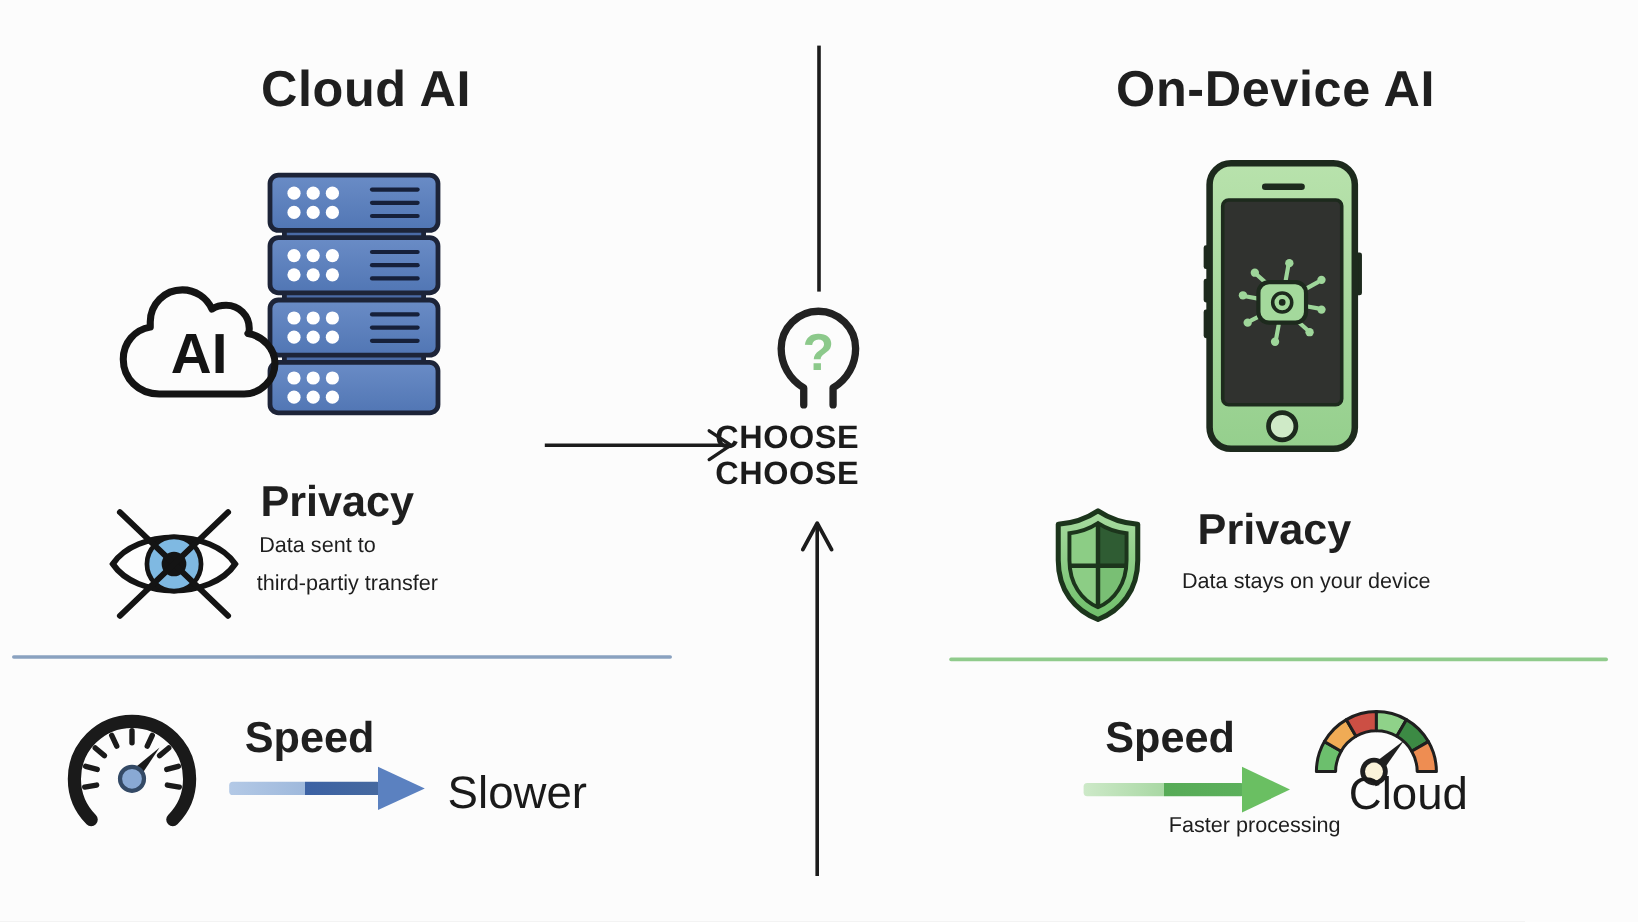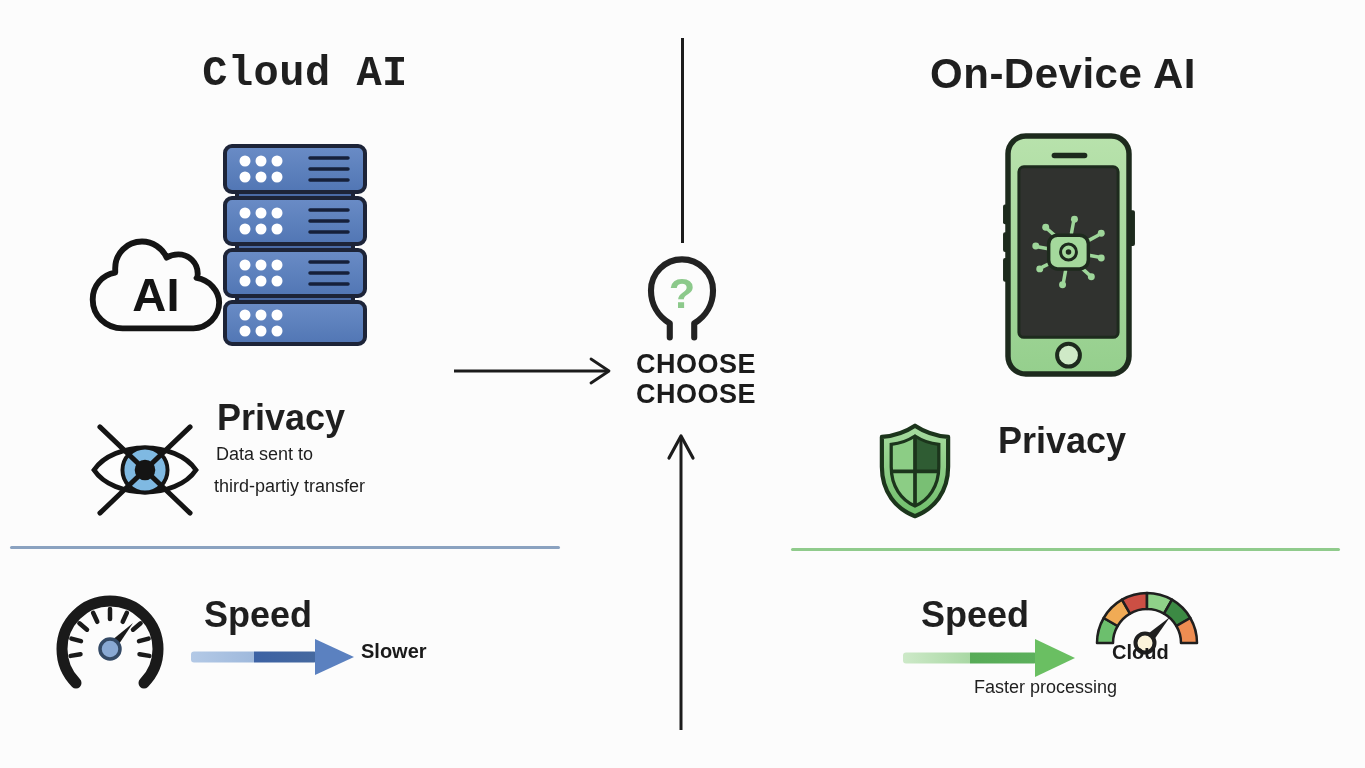--- a/index.html
+++ b/index.html
@@ -5,31 +5,31 @@
   html,body{margin:0;padding:0;}
   body{font-family:"Liberation Sans", sans-serif; background:#e8e8e8;}
   .canvas{
     position:relative; width:1365px; height:768px; overflow:hidden;
     background:#fcfcfc; color:#1c1c1c;
   }
   .abs{position:absolute;}
   .title{font-size:42px; font-weight:bold; color:#1f1f1f; text-align:center; letter-spacing:.5px;}
   .section-heading{font-size:36px; font-weight:bold; color:#1f1f1f;}
   .body-text{font-size:18px; color:#1e1e1e;}
-  .arrow-label{font-size:20px; font-weight:bold; color:#1a1a1a;}
+  .arrow-label{font-size:38px; font-weight:normal; color:#1a1a1a;margin-left:12px;}
   .choose{font-size:27px; font-weight:800; color:#1b1b1b; text-align:center; line-height:30px; letter-spacing:.5px;}
   .divider{height:3px; border-radius:2px;}
   svg{display:block;}
 </style>
 </head>
 <body>
 
 <div class="canvas">
 
-  <div class="abs title" style="left:160px; top:50px; width:290px;font-family:Liberation Mono, monospace;">Cloud AI</div>
+  <div class="abs title" style="left:160px; top:50px; width:290px;">Cloud AI</div>
 
   <div class="abs" style="left:222px; top:143px;">
     <svg width="146" height="204" viewBox="0 0 146 204">
       <defs>
         <linearGradient id="srv" x1="0" y1="0" x2="0" y2="1">
           <stop offset="0" stop-color="#6a8cc6"></stop>
             <stop offset="1" stop-color="#5176b4"></stop>
         </linearGradient>
       </defs>
       <g stroke="#1d2438" stroke-width="4">
@@ -74,21 +74,21 @@
         <line x1="88" y1="67" x2="126" y2="67"></line>
           <line x1="88" y1="78" x2="126" y2="78"></line>
           <line x1="88" y1="89" x2="126" y2="89"></line>
         <line x1="88" y1="119" x2="126" y2="119"></line>
           <line x1="88" y1="130" x2="126" y2="130"></line>
           <line x1="88" y1="141" x2="126" y2="141"></line>
       </g>
     </svg>
   </div>
 
-  <div class="abs" style="left:82px; top:228px;">
+  <div class="abs" style="left:92px; top:228px;">
     <svg width="150" height="116" viewBox="0 0 140 105">
       <path d="M38,92 C22,92 10,80 10,65 C10,52 19,42 31,40 C31,39 31,37 31,36 C31,22 42,11 56,11 C66,11 75,17 79,26 C82,24 86,23 90,23 C100,23 108,31 108,41 C108,42 108,44 107,45 C119,47 128,57 128,68 C128,81 117,92 104,92 Z" fill="none" stroke="#141414" stroke-width="5.5" stroke-linejoin="round"></path>
       <text x="69" y="76" text-anchor="middle" font-size="44" font-weight="800" fill="#141414">AI</text>
     </svg>
   </div>
 
   <div class="abs" style="left:86px; top:420px;">
     <svg width="118" height="100" viewBox="0 0 120 102">
       <path d="M8,51 C28,21 92,21 112,51 C92,81 28,81 8,51 Z" fill="#fdfdfd" stroke="#141414" stroke-width="5"></path>
       <circle cx="60" cy="51" r="23" fill="#7fb9e2" stroke="#141414" stroke-width="4"></circle>
@@ -142,21 +142,21 @@
 
   <div class="abs" style="left:681px; top:38px; width:2.5px; height:205px; background:#1c1c1c;"></div>
 
   <div class="abs" style="left:643px; top:250px;">
     <svg width="78" height="94" viewBox="0 0 80 100">
       <path d="M27,93 L27,78 C14,70 7,57 7,43 C7,24.5 22,10 40,10 C58,10 73,24.5 73,43 C73,57 66,70 53,78 L53,93" fill="none" stroke="#222222" stroke-width="6.5" stroke-linecap="round" stroke-linejoin="round"></path>
       <text x="40" y="62" text-anchor="middle" font-size="46" font-weight="800" fill="#8cc98b">?</text>
     </svg>
   </div>
 
-  <div class="abs choose" style="left:612px; top:349px; width:168px;">
+  <div class="abs choose" style="left:572px; top:349px; width:168px;">
     <div>CHOOSE</div>
     <div>CHOOSE</div>
   </div>
 
   <div class="abs" style="left:452px; top:353px;">
     <svg width="162" height="36" viewBox="0 0 162 36">
       <line x1="2" y1="18" x2="155" y2="18" stroke="#1c1c1c" stroke-width="2.8"></line>
       <polyline points="139,6 157,18 139,30" fill="none" stroke="#1c1c1c" stroke-width="2.8" stroke-linecap="round" stroke-linejoin="round"></polyline>
     </svg>
   </div>
@@ -233,20 +233,21 @@
         <rect x="47.5" y="53" width="30" height="40" fill="#79bf74"></rect>
       </g>
       <path d="M47.5,15 C55,20 64,23 73,24 L73,48 C73,69 62,84 47.5,90 C33,84 22,69 22,48 L22,24 C31,23 40,20 47.5,15 Z" fill="none" stroke="#1c351c" stroke-width="3.5"></path>
       <g stroke="#1c351c" stroke-width="4">
         <line x1="47.5" y1="15" x2="47.5" y2="90"></line>
         <line x1="22" y1="53" x2="73" y2="53"></line>
       </g>
     </svg>
   </div>
   <div class="abs section-heading" style="left:998px; top:420px;">Privacy</div>
+  <div class="abs body-text" style="left:985px; top:474px;">Data stays on your device</div>
 
   <div class="abs divider" style="left:791px; top:548px; width:549px; background:#90cb8c;"></div>
 
   <div class="abs section-heading" style="left:921px; top:594px;">Speed</div>
 
   <div class="abs" style="left:1082px; top:577px;">
     <svg width="130" height="100" viewBox="0 0 130 100">
       <g stroke="#1f1f1f" stroke-width="2.5" stroke-linejoin="round">
         <path d="M15,66 A50 50 0 0 1 21.7,41 L35.6,49 A34 34 0 0 0 31,66 Z" fill="#6cbf6d"></path>
         <path d="M21.7,41 A50 50 0 0 1 40,22.7 L48,36.6 A34 34 0 0 0 35.6,49 Z" fill="#f0ab55"></path>

